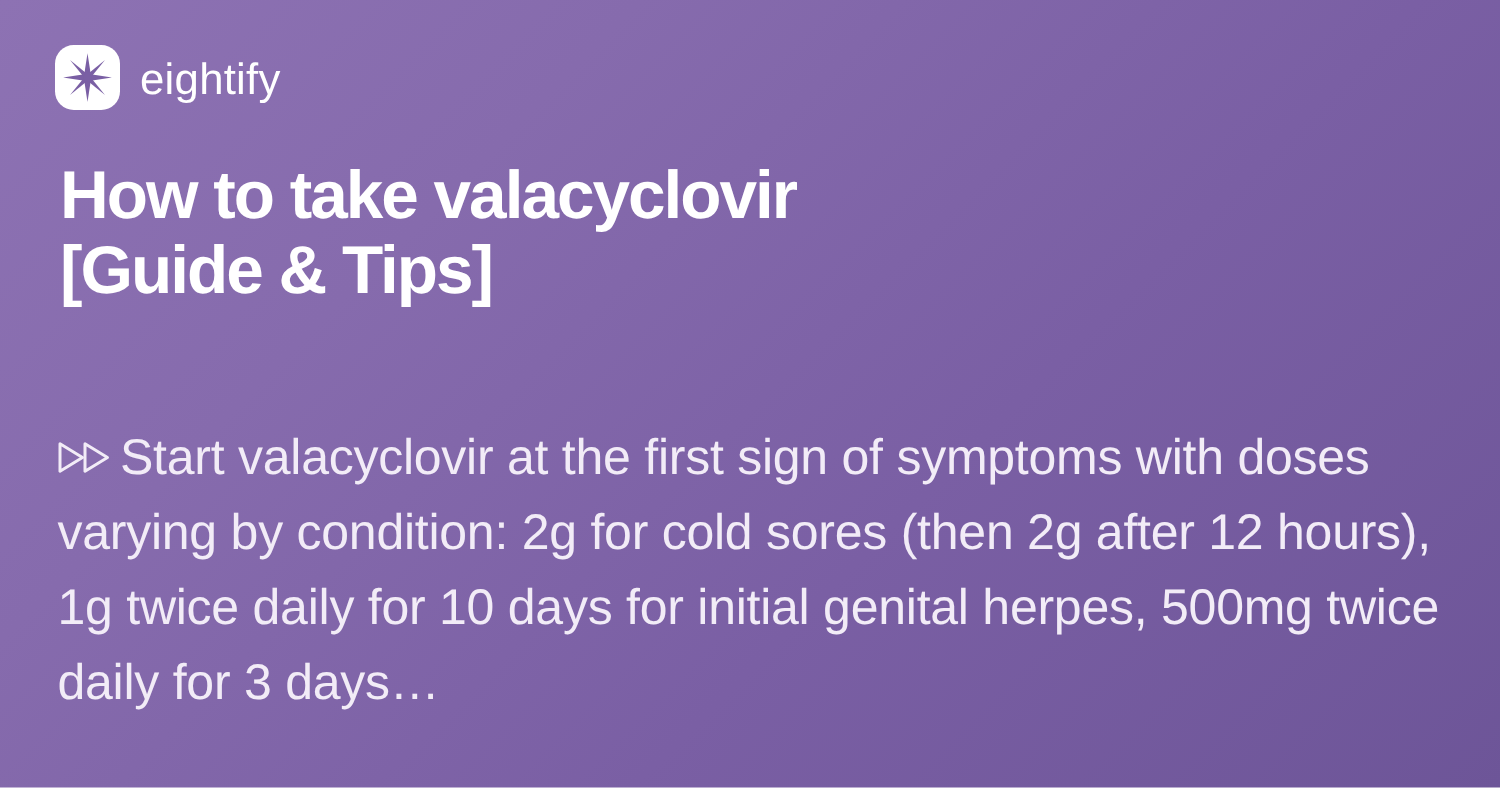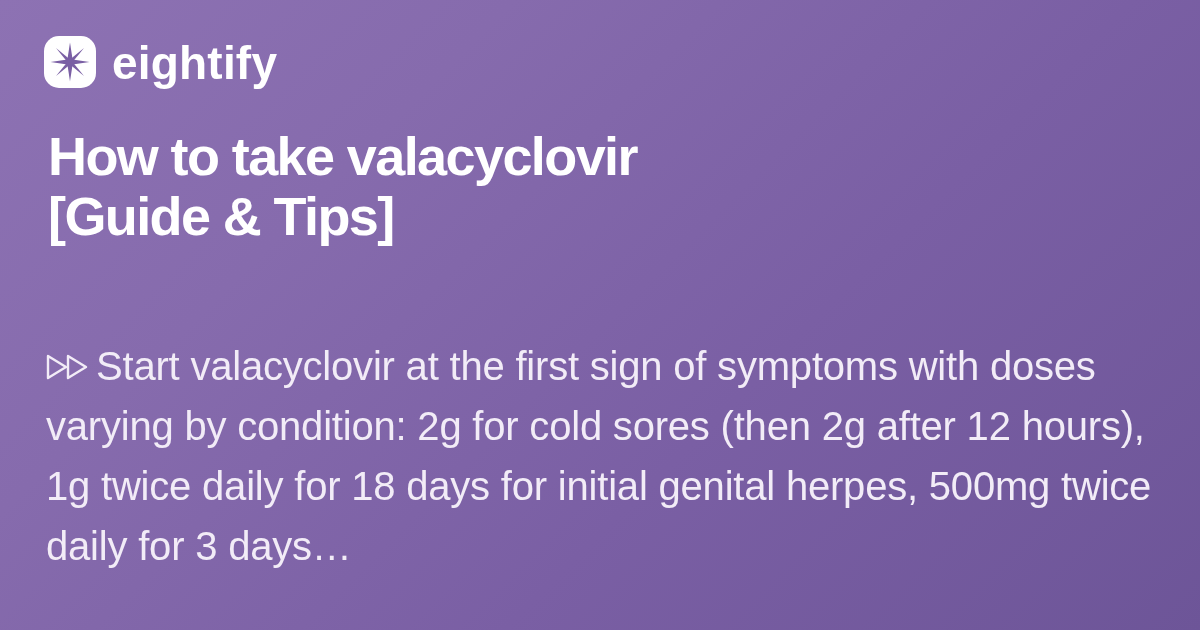--- a/index.html
+++ b/index.html
@@ -39,23 +39,23 @@
     background: #ffffff;
     display: flex;
     align-items: center;
     justify-content: center;
     flex: 0 0 auto;
   }
   .brand-mark svg { display: block; }
 
   .brand-word {
     color: #ffffff;
-    font-size: 46px;
+    font-size: 35px;
     line-height: 1;
-    font-weight: 700;
+    font-weight: 400;
     letter-spacing: 0.2px;
     white-space: nowrap;
     transform: translateY(1px);
   }
 
   
   .headline {
     position: absolute;
     left: 48px;
     top: 127px;
@@ -115,15 +115,15 @@
   </div>
 
   <div class="headline">How to take valacyclovir
 [Guide &amp; Tips]</div>
 
   <div class="summary"><span class="ff-icon"><svg width="44" height="28" viewBox="0 0 44 28" aria-hidden="true">
           <g fill="none" stroke="#f2ecf7" stroke-width="2.4" stroke-linejoin="round">
             <polygon points="2,3 20,14 2,25"></polygon>
             <polygon points="22,3 40,14 22,25"></polygon>
           </g>
-        </svg></span><span>Start valacyclovir at the first sign of symptoms with doses varying by condition: 2g for cold sores (then 2g after 12 hours), 1g twice daily for 18 days for initial genital herpes, 500mg twice daily for 3 days…</span></div>
+        </svg></span><span>Start valacyclovir at the first sign of symptoms with doses varying by condition: 2g for cold sores (then 2g after 12 hours), 1g twice daily for 10 days for initial genital herpes, 500mg twice daily for 3 days…</span></div>
 
 </div>
 
 </body></html>

